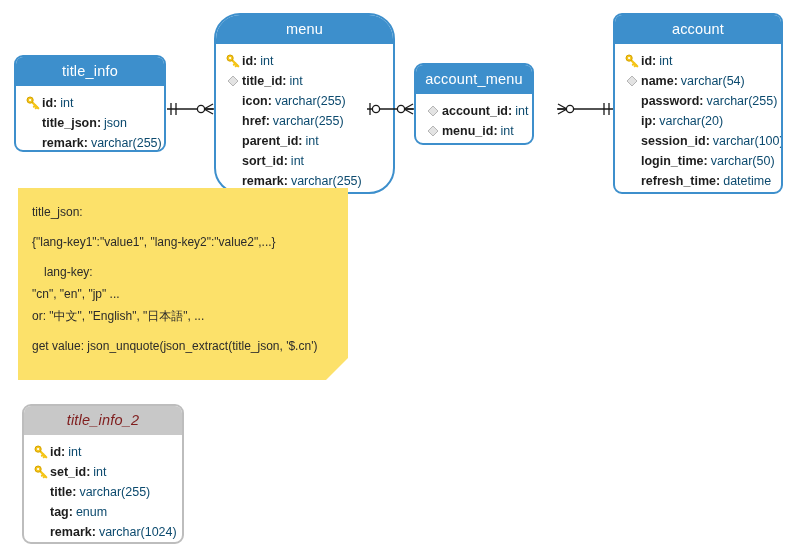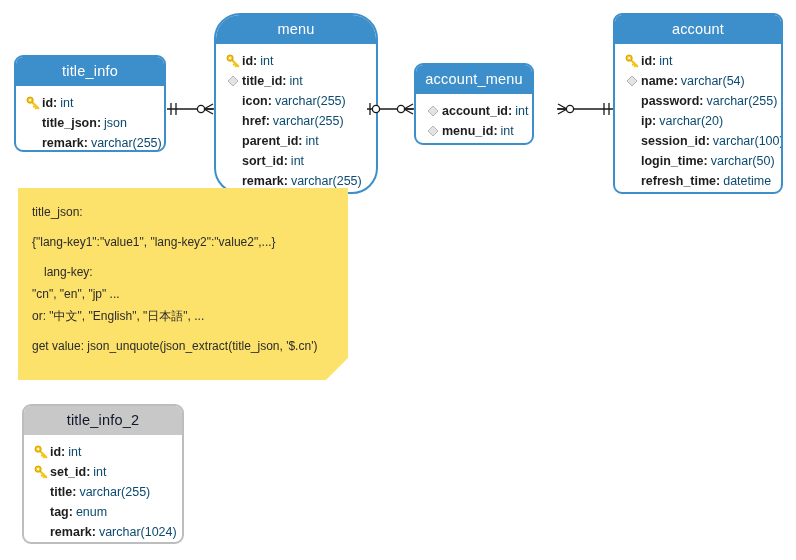--- a/index.html
+++ b/index.html
@@ -40,21 +40,22 @@
     text-align: center;
     font-size: 14.5px;
     letter-spacing: .2px;
   }
   .blue .t-header {
     background: #3d8fcc;
     color: #ffffff;
   }
   .gray .t-header {
     background: #c8c8c8;
-    color: #0f172a;
+    color: #7f1d1d;
+    font-style: italic;
   }
   .t-body {
     padding: 7px 0 8px 0;
   }
   .field {
     height: 20px;
     line-height: 20px;
     display: flex;
     align-items: center;
     padding-left: 8px;
@@ -142,21 +143,21 @@
           <span class="f-type">json</span>
         </div>
         <div class="field">
           <span class="f-icon"></span>
           <span class="f-name">remark</span>
           <span class="f-sep">:</span>
           <span class="f-type">varchar(255)</span>
         </div>
       </div>
     </div>
-    <div class="table blue" style="left: 214px; top: 13px; width: 164px; height: 181px; border-radius: 26px;">
+    <div class="table blue" style="left: 214px; top: 13px; width: 181px; height: 181px; border-radius: 26px;">
       <div class="t-header">menu</div>
       <div class="t-body">
         <div class="field">
           <span class="f-icon">
             <svg width="14" height="14" viewBox="0 0 14 14">
               <g>
                 <path d="M6.2 6.2 L12.2 12.2" stroke="#f5c518" stroke-width="2.3" stroke-linecap="round"></path>
                 <path d="M9.3 9.3 L7.8 10.8 M11 11 L9.7 12.3" stroke="#f5c518" stroke-width="2" stroke-linecap="round"></path>
                 <circle cx="4.1" cy="4.1" r="3.1" fill="#f5c518" stroke="#d6a300" stroke-width="1"></circle>
                 <circle cx="4.1" cy="4.1" r="1.15" fill="#ffffff"></circle>

